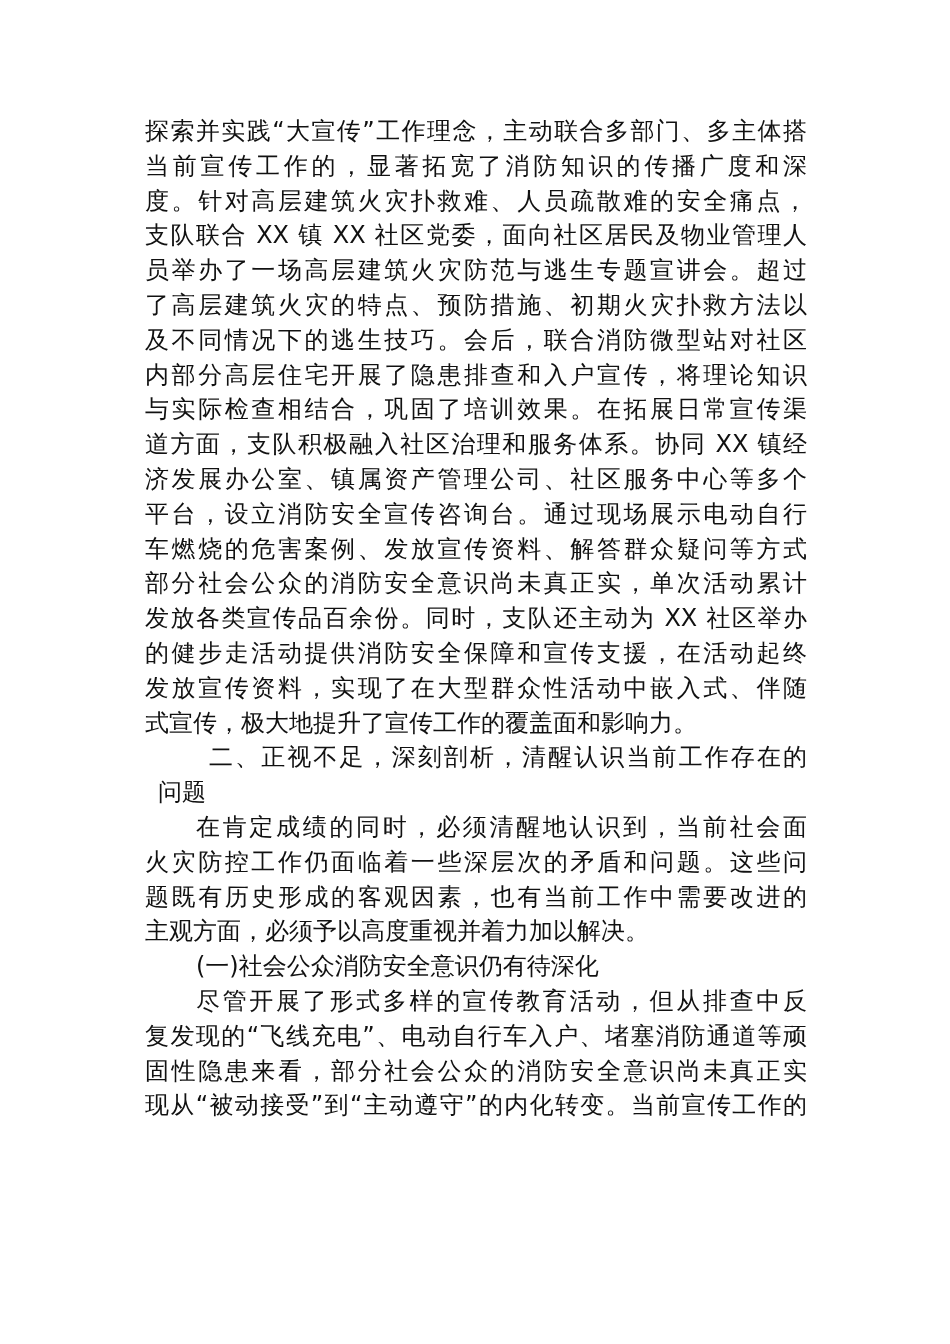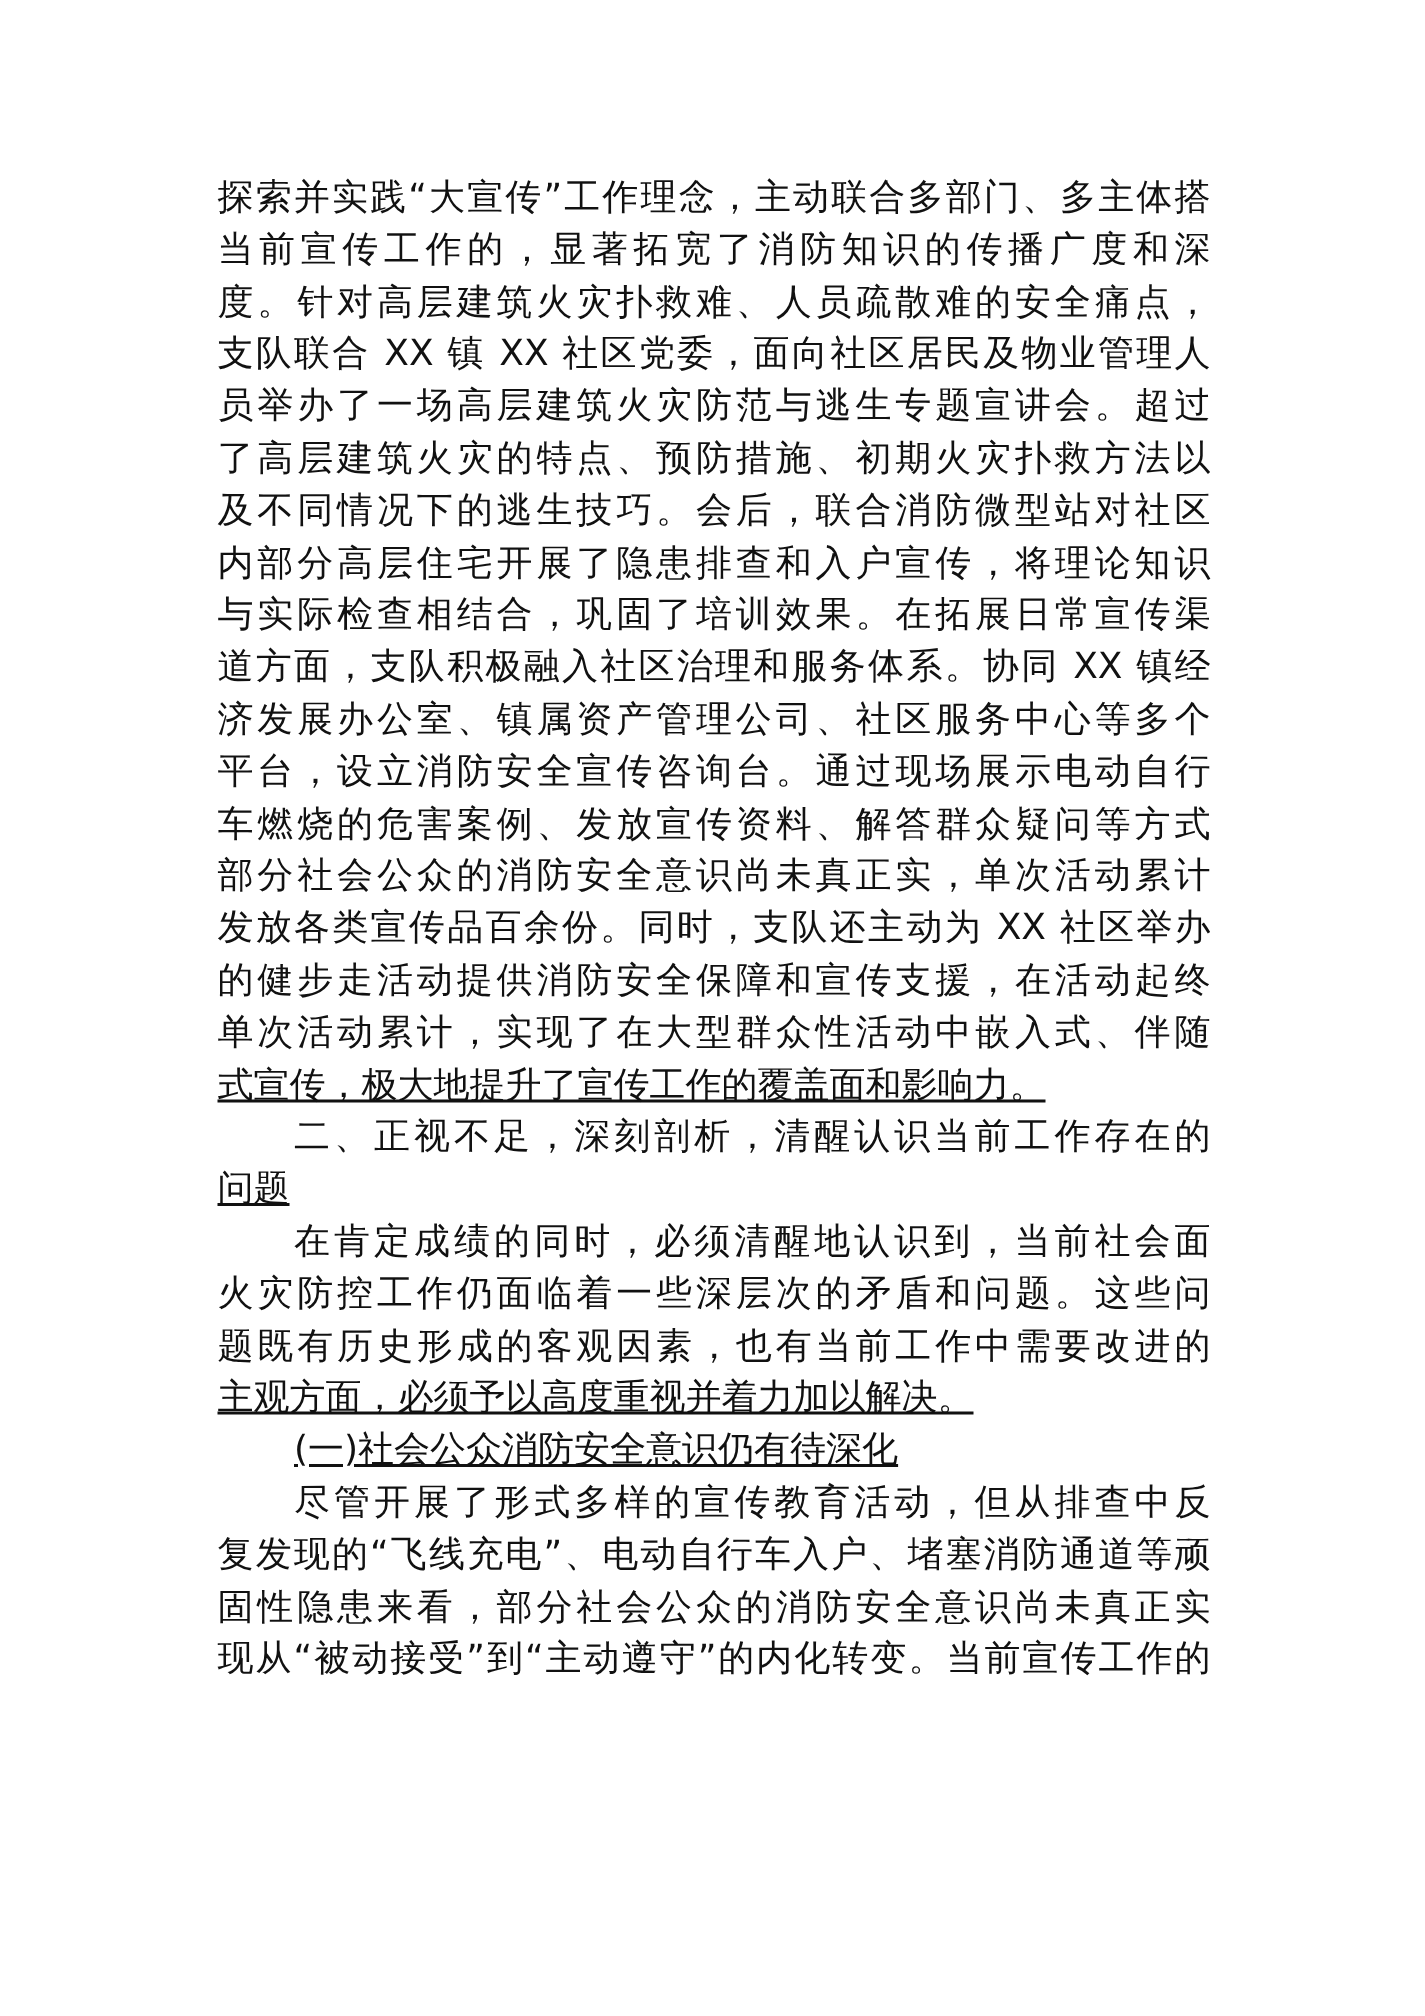--- a/index.html
+++ b/index.html
@@ -33,27 +33,27 @@
     height: 34.8px;
     line-height: 34.8px;
     font-size: 24px;
     white-space: nowrap;
     text-align: justify;
     text-align-last: justify;
     letter-spacing: 0px;
   }
   .line.last {
     text-align-last: left;
-    text-decoration: underline;
   }
   .line.indent {
     padding-left: 51px;
   }
   .line.heading {
     font-family: "DejaVu Sans", sans-serif;
+    margin-left: 13px;
   }
 </style>
 </head>
 <body>
 
 <div class="page">
   <div class="text-block">
 
     <div>
       <div class="line">探索并实践“大宣传”工作理念，主动联合多部门、多主体搭</div>
@@ -65,21 +65,21 @@
       <div class="line">及不同情况下的逃生技巧。会后，联合消防微型站对社区</div>
       <div class="line">内部分高层住宅开展了隐患排查和入户宣传，将理论知识</div>
       <div class="line">与实际检查相结合，巩固了培训效果。在拓展日常宣传渠</div>
       <div class="line">道方面，支队积极融入社区治理和服务体系。协同 XX 镇经</div>
       <div class="line">济发展办公室、镇属资产管理公司、社区服务中心等多个</div>
       <div class="line">平台，设立消防安全宣传咨询台。通过现场展示电动自行</div>
       <div class="line">车燃烧的危害案例、发放宣传资料、解答群众疑问等方式</div>
       <div class="line">部分社会公众的消防安全意识尚未真正实，单次活动累计</div>
       <div class="line">发放各类宣传品百余份。同时，支队还主动为 XX 社区举办</div>
       <div class="line">的健步走活动提供消防安全保障和宣传支援，在活动起终</div>
-      <div class="line">单次活动累计，实现了在大型群众性活动中嵌入式、伴随</div>
+      <div class="line">发放宣传资料，实现了在大型群众性活动中嵌入式、伴随</div>
       <div class="line last">式宣传，极大地提升了宣传工作的覆盖面和影响力。</div>
     </div>
 
     <div>
       <div class="line indent heading">二、正视不足，深刻剖析，清醒认识当前工作存在的</div>
       <div class="line last heading">问题</div>
     </div>
 
     <div>
       <div class="line indent">在肯定成绩的同时，必须清醒地认识到，当前社会面</div>

